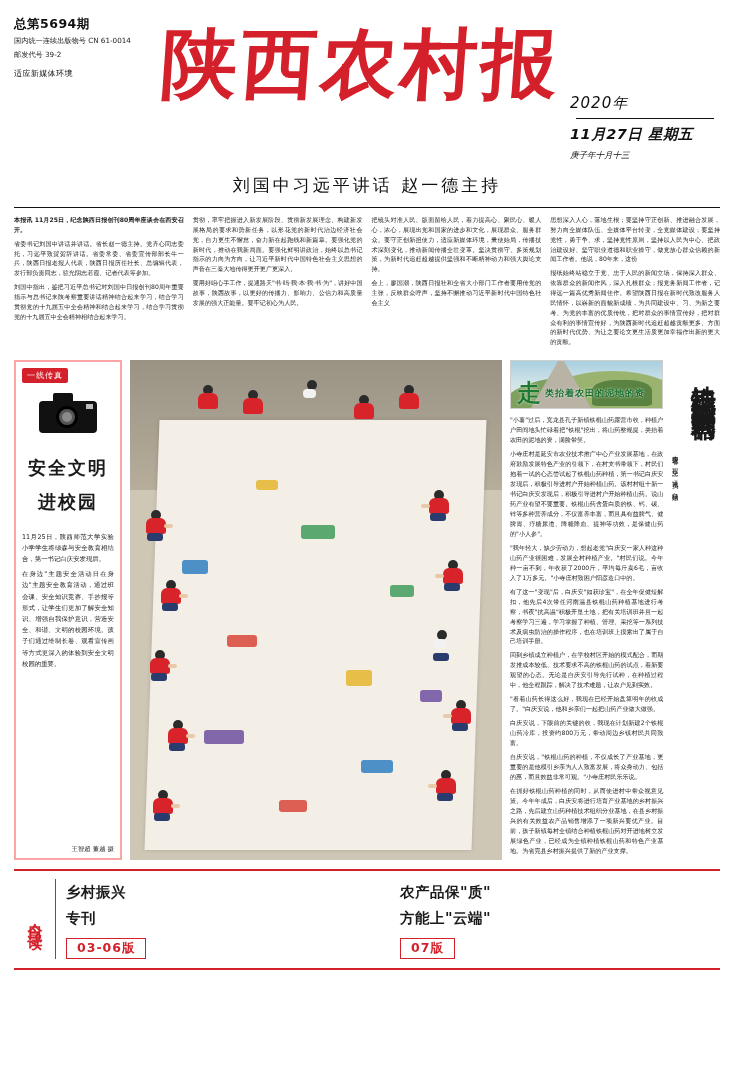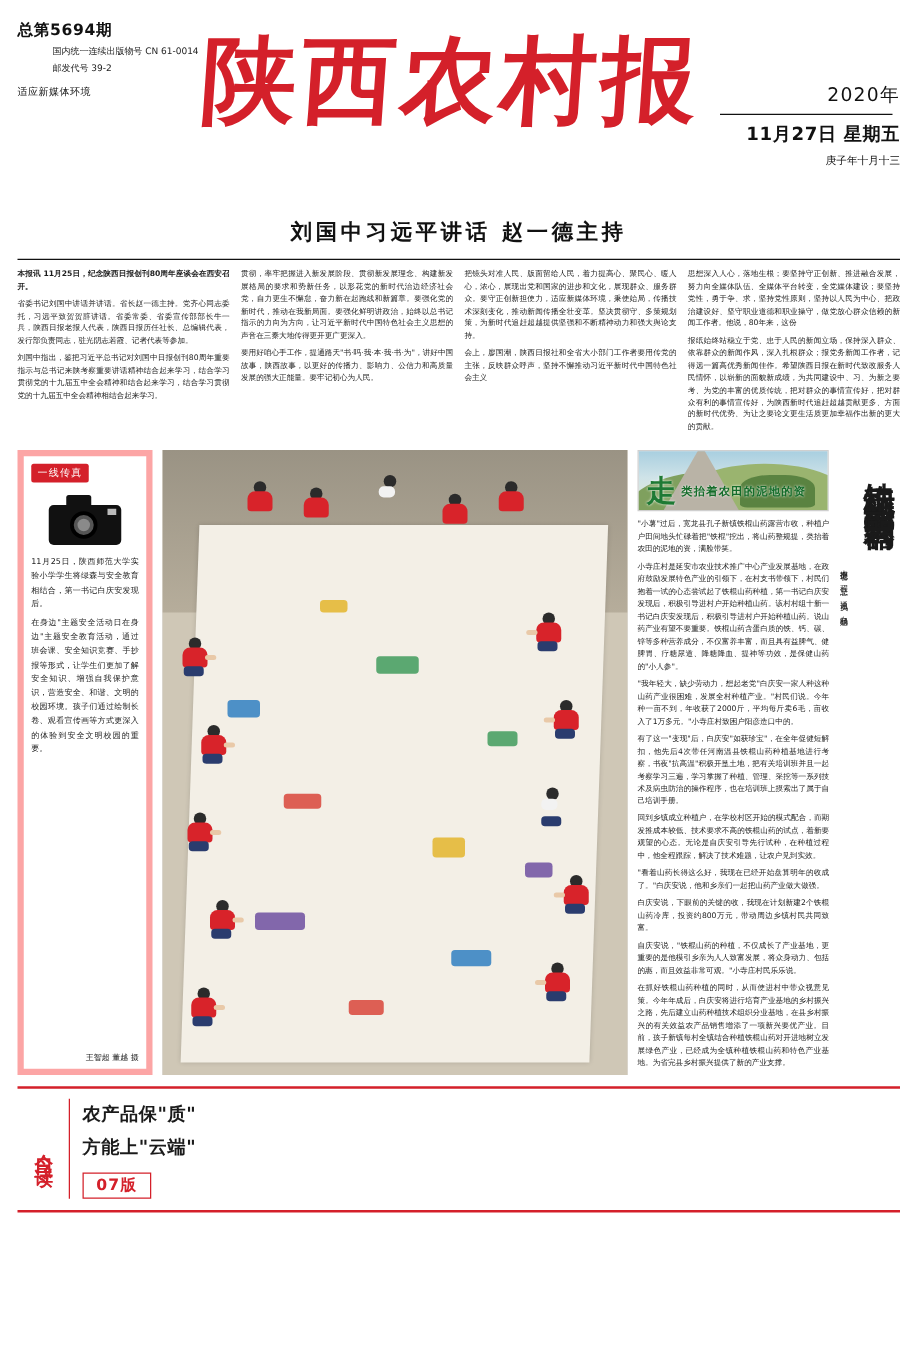--- a/index.html
+++ b/index.html
@@ -11,21 +11,21 @@
     color: #1a1a1a;
     position: relative;
     overflow: hidden;
   }
   .page { position:relative; width:734px; height:1090px; padding: 10px 14px; }
 
   
   .masthead { position:relative; height:150px; }
   .mh-left { position:absolute; left:0; top:6px; width:150px; }
   .issue-no { font-size:12.5px; font-weight:bold; letter-spacing:.5px; color:#111; }
-  .mh-left .small { font-size:7.2px; color:#222; line-height:1.5; margin-top:3px;margin-left:28px; }
+  .mh-left .small { font-size:7.2px; color:#222; line-height:1.5; margin-top:3px; }
   .logo-block { margin-top:22px; display:flex; align-items:flex-end; gap:4px; }
   .logo-mark {
     width:44px; height:40px; position:relative; flex:0 0 auto;
   }
   .logo-mark .ribbon {
     position:absolute; left:2px; top:4px; width:40px; height:28px;
     background:#d4202a;
     clip-path: polygon(0% 30%, 18% 8%, 42% 26%, 62% 2%, 86% 22%, 100% 8%, 96% 62%, 70% 46%, 48% 72%, 26% 50%, 4% 70%);
   }
   .logo-mark .mini-text {
@@ -40,41 +40,41 @@
   .paper-name {
     font-family:"DejaVu Serif","Liberation Serif", serif;
     font-size:76px; font-weight:bold; color:#d4202a;
     letter-spacing:4px; line-height:1.05;
     transform: skewX(-4deg);
     white-space:nowrap;
   }
   .mh-right { position:absolute; right:0; top:8px; width:160px; text-align:right; }
   .hotline { font-size:11px; font-weight:bold; color:#111; }
   .mh-right .cl { font-size:8.2px; color:#111; line-height:1.7; }
-  .date-block { position:absolute; right:0; top:57px; width:150px; text-align:right; }
+  .date-block { position:absolute; right:0; top:84px; width:150px; text-align:left;font-style:italic; }
   .date-year { font-size:15px; color:#111; letter-spacing:1px; }
   .date-rule { height:1px; background:#111; margin:5px 6px 6px; }
   .date-main { font-size:14.5px; font-weight:bold; color:#111; letter-spacing:.5px; }
   .date-lunar { font-size:8.5px; color:#111; margin-top:6px; }
 
   
   .headline-bar {
     margin-top:4px;
     background:#d4202a;
     height:46px;
     display:flex; align-items:center; justify-content:center;
   }
   .headline-bar h1 {
     margin:0; color:#fff; font-weight:bold;
     font-size:30px; letter-spacing:2px;
     font-family:"DejaVu Serif","Liberation Serif", serif;
   }
   .subhead {
     text-align:center; margin:14px 0 10px;
-    font-size:17px; font-weight:bold; letter-spacing:3px; color:#111;
+    font-size:17px; font-weight:normal; letter-spacing:3px; color:#111;
     font-family:"DejaVu Serif","Liberation Serif", serif;
   }
 
   
   .lead-cols {
     display:flex; gap:9px;
     border-top:1px solid #111;
     padding-top:7px;
   }
   .lead-col { flex:1 1 0; font-size:6.1px; line-height:1.62; text-align:justify; color:#1c1c1c; }
@@ -82,21 +82,21 @@
   .lead-col .bl { font-weight:bold; }
 
   
   .mid {
     margin-top:9px;
     display:flex; gap:8px;
     height:500px;
   }
   
   .safety-box {
-    width:108px; border:5px solid #fca5a5; padding:6px 6px 4px;
+    width:108px; border:2px solid #fca5a5; padding:6px 6px 4px;
     display:flex; flex-direction:column; position:relative;
   }
   .tag-pill {
     background:#d4202a; color:#fff; font-size:8px; padding:2px 5px;
     border-radius:2px; align-self:flex-start; letter-spacing:1px;
   }
   .cam-icon { margin:10px auto 6px; width:58px; height:42px; position:relative; }
   .cam-body { position:absolute; left:0; top:8px; width:58px; height:32px; background:#111; border-radius:4px; }
   .cam-lens { position:absolute; left:17px; top:13px; width:22px; height:22px; border-radius:50%; background:#555; border:3px solid #000; }
   .cam-lens2 { position:absolute; left:23px; top:19px; width:10px; height:10px; border-radius:50%; background:#8a8a8a; }
@@ -236,20 +236,24 @@
       <div class="tag-pill">一线传真</div>
 
       <div class="cam-icon">
         <div class="cam-top"></div>
         <div class="cam-body"></div>
         <div class="cam-lens"></div>
         <div class="cam-lens2"></div>
         <div class="cam-flash"></div>
       </div>
 
+      <div class="safety-title">
+        <div>安全文明</div>
+        <div>进校园</div>
+      </div>
 
       <div class="safety-body">
         <p>11月25日，陕西师范大学实验小学学生将绿森与安全教育相结合，第一书记白庆安发现后。</p>
         <p>在身边"主题安全活动日在身边"主题安全教育活动，通过班会课、安全知识竞赛、手抄报等形式，让学生们更加了解安全知识、增强自我保护意识，营造安全、和谐、文明的校园环境。孩子们通过绘制长卷、观看宣传画等方式更深入的体验到安全文明校园的重要。</p>
       </div>
       <div class="byline-v">王智超 董越 摄</div>
     </div>
 
     <div class="photo-wrap">
       <div class="photo">
@@ -388,20 +392,27 @@
 
       <div class="iron-title">铁棍山药成为「致富利器」</div>
     </div>
   </div>
 
   <div class="index-wrap">
     <div class="index-label">今日导读</div>
     <div class="index-items">
 
 
+      <div class="index-item">
+        <div class="ii-lines">
+          <div>乡村振兴</div>
+          <div>专刊</div>
+        </div>
+        <div class="ii-page">03-06版</div>
+      </div>
 
       <div class="index-item">
         <div class="ii-lines">
           <div>农产品保"质"</div>
           <div>方能上"云端"</div>
         </div>
         <div class="ii-page">07版</div>
       </div>
 
     </div>

